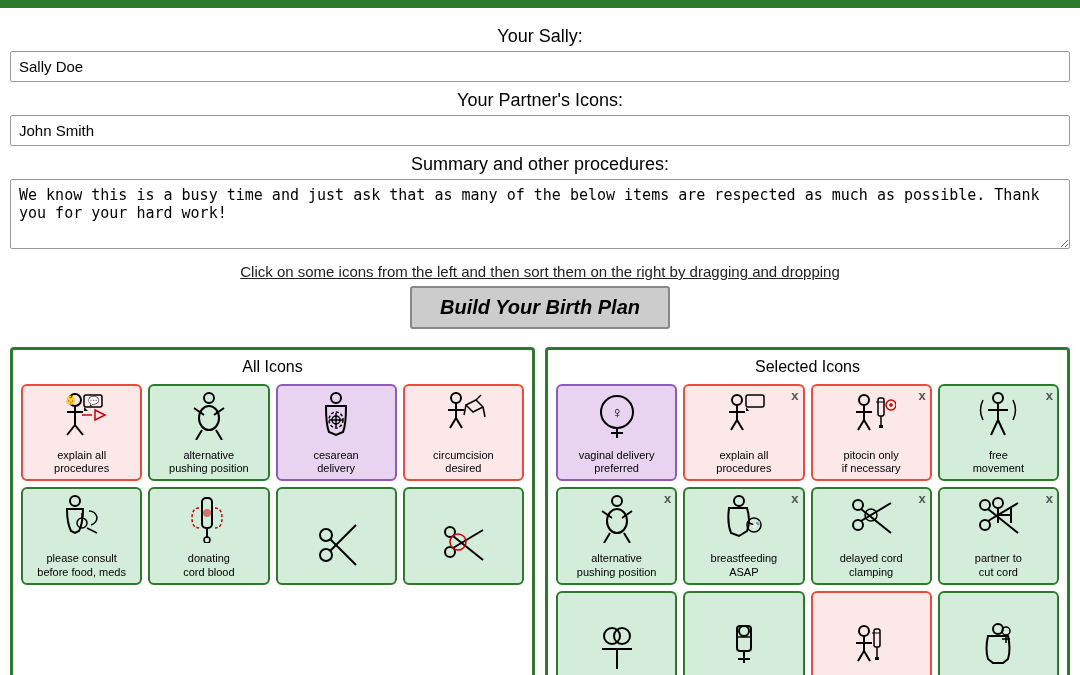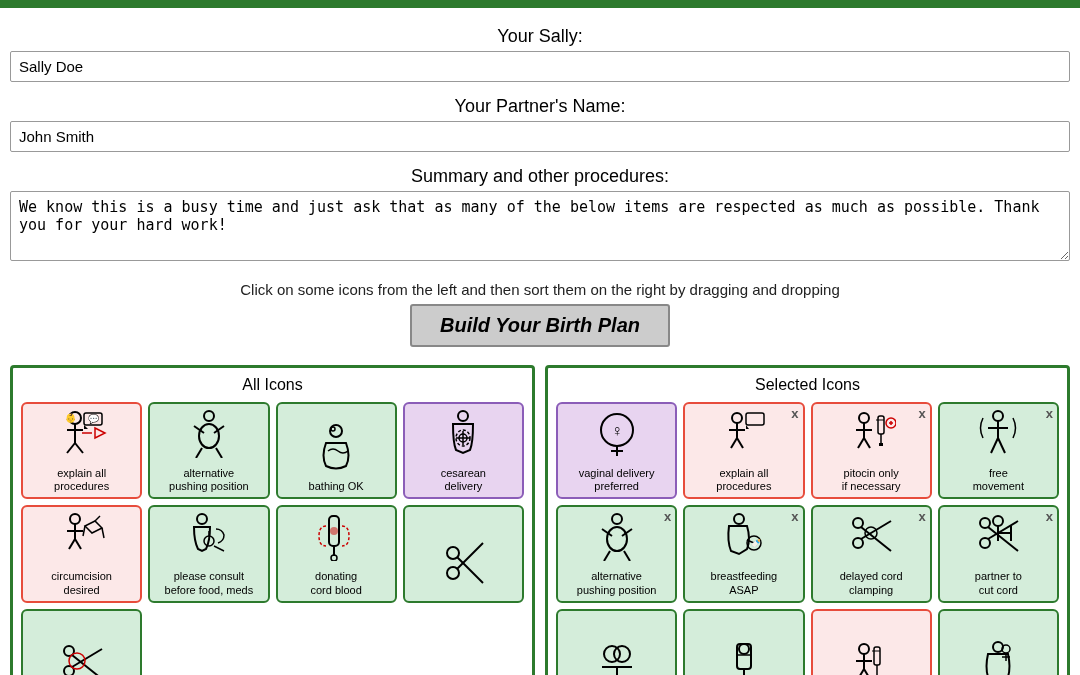--- a/index.html
+++ b/index.html
@@ -25,31 +25,31 @@
       margin-bottom: 4px;
       margin-top: 8px;
     }
     .text-input {
       width: 100%;
       border: 1px solid #999;
       padding: 6px 8px;
       font-size: 15px;
       border-radius: 2px;
       outline: none;
-      margin-bottom: 6px;
     }
     textarea.text-input {
       height: 70px;
       resize: vertical;
     }
     .instructions {
       text-align: center;
       font-size: 15px;
       margin: 10px 0 6px 0;
       color: #222;
+      text-decoration: underline;
     }
     .build-btn {
       display: block;
       margin: 0 auto 18px auto;
       padding: 8px 28px;
       font-size: 20px;
       font-style: italic;
       font-weight: bold;
       background: #ccc;
       border: 2px solid #888;
@@ -130,21 +130,21 @@
 </head>
 <body>
 
 <div class="top-bar"></div>
 
 <div class="main-content">
 
   <div class="field-label">Your Sally:</div>
   <input class="text-input" type="text" value="Sally Doe" style="">
 
-  <div class="field-label">Your Partner's Name:</div>
+  <div class="field-label">Your Partner's Icons:</div>
   <input class="text-input" type="text" value="John Smith" style="">
 
   <div class="field-label">Summary and other procedures:</div>
   <textarea class="text-input" style="">We know this is a busy time and just ask that as many of the below items are respected as much as possible. Thank you for your hard work!</textarea>
 
   <div class="instructions">Click on some icons from the left and then sort them on the right by dragging and dropping</div>
   <button class="build-btn">Build Your Birth Plan</button>
 
   <div class="panels-row">
 
@@ -178,32 +178,20 @@
               <ellipse cx="25" cy="28" rx="10" ry="12" fill="none" stroke="#000" stroke-width="2"></ellipse>
               <line x1="10" y1="18" x2="20" y2="25" stroke="#000" stroke-width="2"></line>
               <line x1="40" y1="18" x2="30" y2="25" stroke="#000" stroke-width="2"></line>
               <line x1="18" y1="40" x2="12" y2="50" stroke="#000" stroke-width="2"></line>
               <line x1="32" y1="40" x2="38" y2="50" stroke="#000" stroke-width="2"></line>
             </svg>
           </div>
           <div class="icon-label">alternative<br>pushing position</div>
         </div>
 
-        <div class="icon-cell green">
-          <div class="icon-img">
-            <svg width="50" height="50" viewBox="0 0 50 50">
-              <circle cx="25" cy="10" r="6" fill="none" stroke="#000" stroke-width="2"></circle>
-              <path d="M15 22 Q10 35 15 45 Q25 50 35 45 Q40 35 35 22 Z" fill="none" stroke="#000" stroke-width="2"></path>
-              <line x1="15" y1="22" x2="35" y2="22" stroke="#000" stroke-width="2"></line>
-              <circle cx="22" cy="8" r="2" fill="none" stroke="#000" stroke-width="1.5"></circle>
-              <path d="M17 30 Q22 26 27 30 Q32 34 37 30" fill="none" stroke="#000" stroke-width="1.5"></path>
-            </svg>
-          </div>
-          <div class="icon-label">bathing OK</div>
-        </div>
 
         <div class="icon-cell purple">
           <div class="icon-img">
             <svg width="50" height="50" viewBox="0 0 50 50">
               <circle cx="25" cy="8" r="5" fill="none" stroke="#000" stroke-width="2"></circle>
               <path d="M15 16 Q15 35 18 42 L25 45 L32 42 Q35 35 35 16 Z" fill="none" stroke="#000" stroke-width="2"></path>
               <ellipse cx="25" cy="30" rx="7" ry="8" fill="none" stroke="#000" stroke-width="1.5" stroke-dasharray="3,2"></ellipse>
               <circle cx="25" cy="30" r="4" fill="none" stroke="#000" stroke-width="1.5"></circle>
               <line x1="18" y1="30" x2="32" y2="30" stroke="#000" stroke-width="1.5"></line>
               <line x1="25" y1="23" x2="25" y2="37" stroke="#000" stroke-width="1.5"></line>

